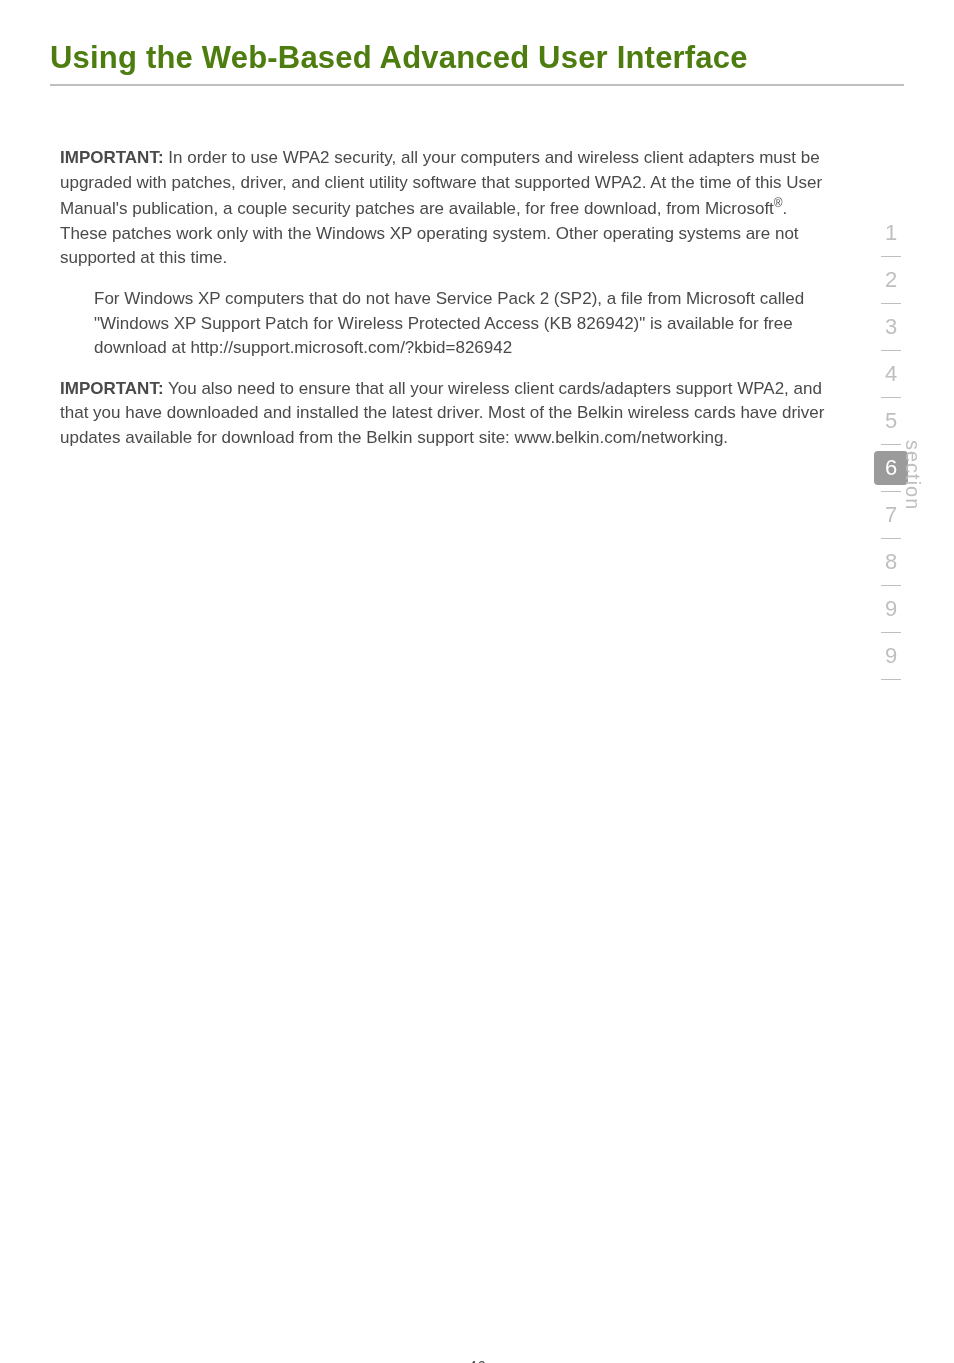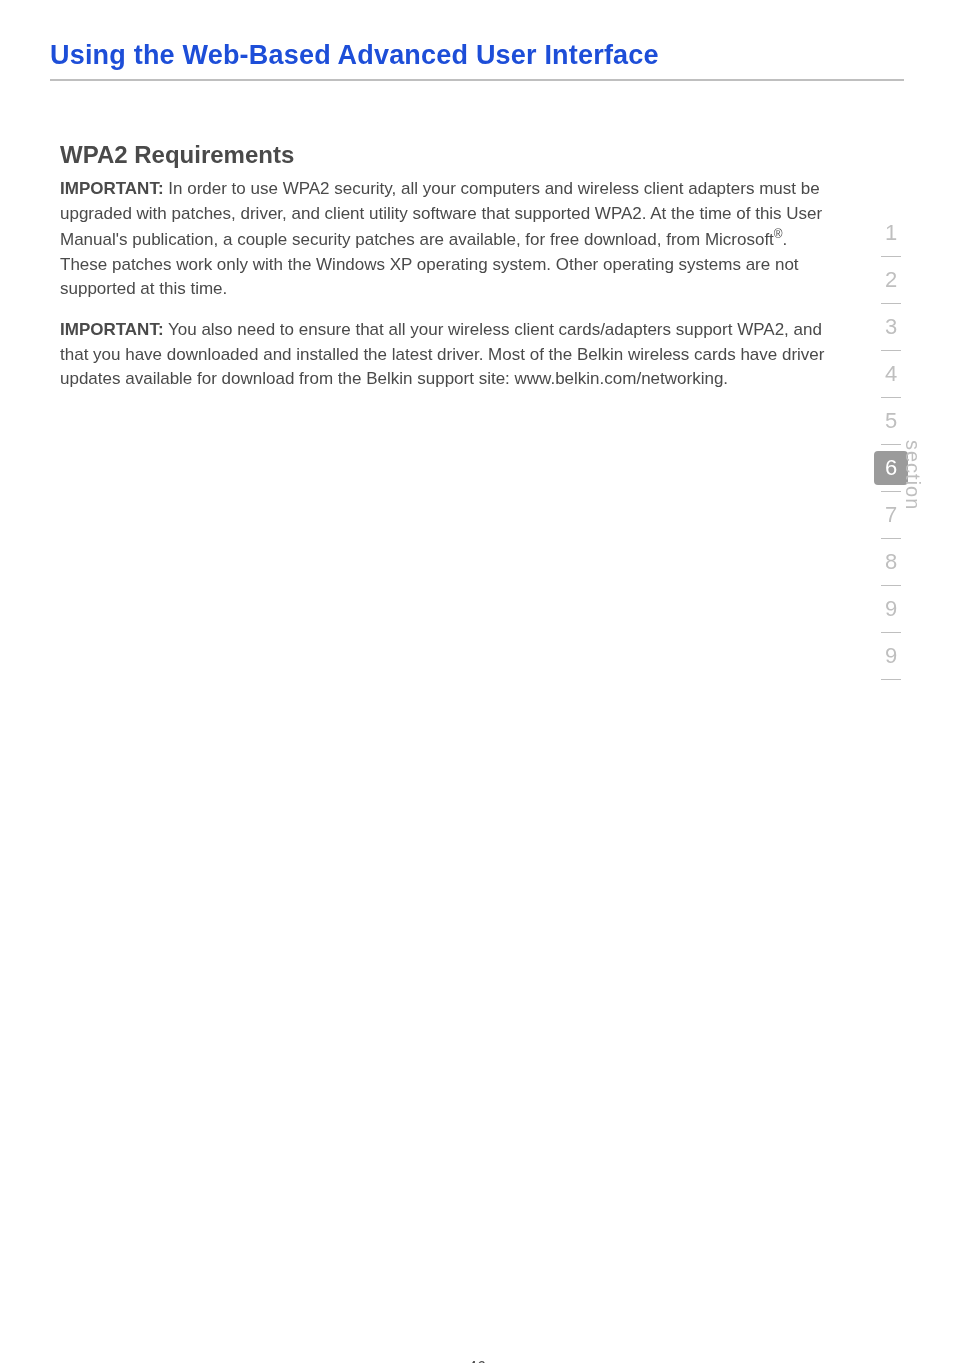--- a/index.html
+++ b/index.html
@@ -18,23 +18,23 @@
     height: 1363px;
   }
   .top-header {
     position: relative;
     border-bottom: 2px solid #bfbfbf;
     margin: 40px 50px 0 50px;
     padding-bottom: 8px;
   }
   .top-header h1 {
     margin: 0;
-    font-size: 27px;
+    font-size: 31px;
     font-weight: 600;
-    color: #1d4ed8;
+    color: #4d7c0f;
     letter-spacing: 0.2px;
   }
   .content {
     margin: 60px 128px 0 60px;
   }
   .content h2 {
     margin: 0 0 8px 0;
     font-size: 24px;
     font-weight: 700;
     color: #4a4a4a;
@@ -110,26 +110,26 @@
 </head>
 <body>
 
 <div class="page">
 
   <div class="top-header">
     <h1>Using the Web-Based Advanced User Interface</h1>
   </div>
 
   <div class="content">
-    <h2>WPA2 Requirements</h2>
 
     <p>
       <span class="important">IMPORTANT:</span><span> In order to use WPA2 security, all your computers and wireless client adapters must be upgraded with patches, driver, and client utility software that supported WPA2. At the time of this User Manual's publication, a couple security patches are available, for free download, from Microsoft</span><span class="sup">®</span><span>. These patches work only with the Windows XP operating system. Other operating systems are not supported at this time.</span>
     </p>
 
+    <p class="indent">For Windows XP computers that do not have Service Pack 2 (SP2), a file from Microsoft called "Windows XP Support Patch for Wireless Protected Access (KB 826942)" is available for free download at http://support.microsoft.com/?kbid=826942</p>
 
 
     <p>
       <span class="important">IMPORTANT:</span><span> You also need to ensure that all your wireless client cards/adapters support WPA2, and that you have downloaded and installed the latest driver. Most of the Belkin wireless cards have driver updates available for download from the Belkin support site: www.belkin.com/networking.</span>
     </p>
   </div>
 
   <div class="side-nav">
     <div class="side-label">section</div>
     <div class="side-item">1</div>

